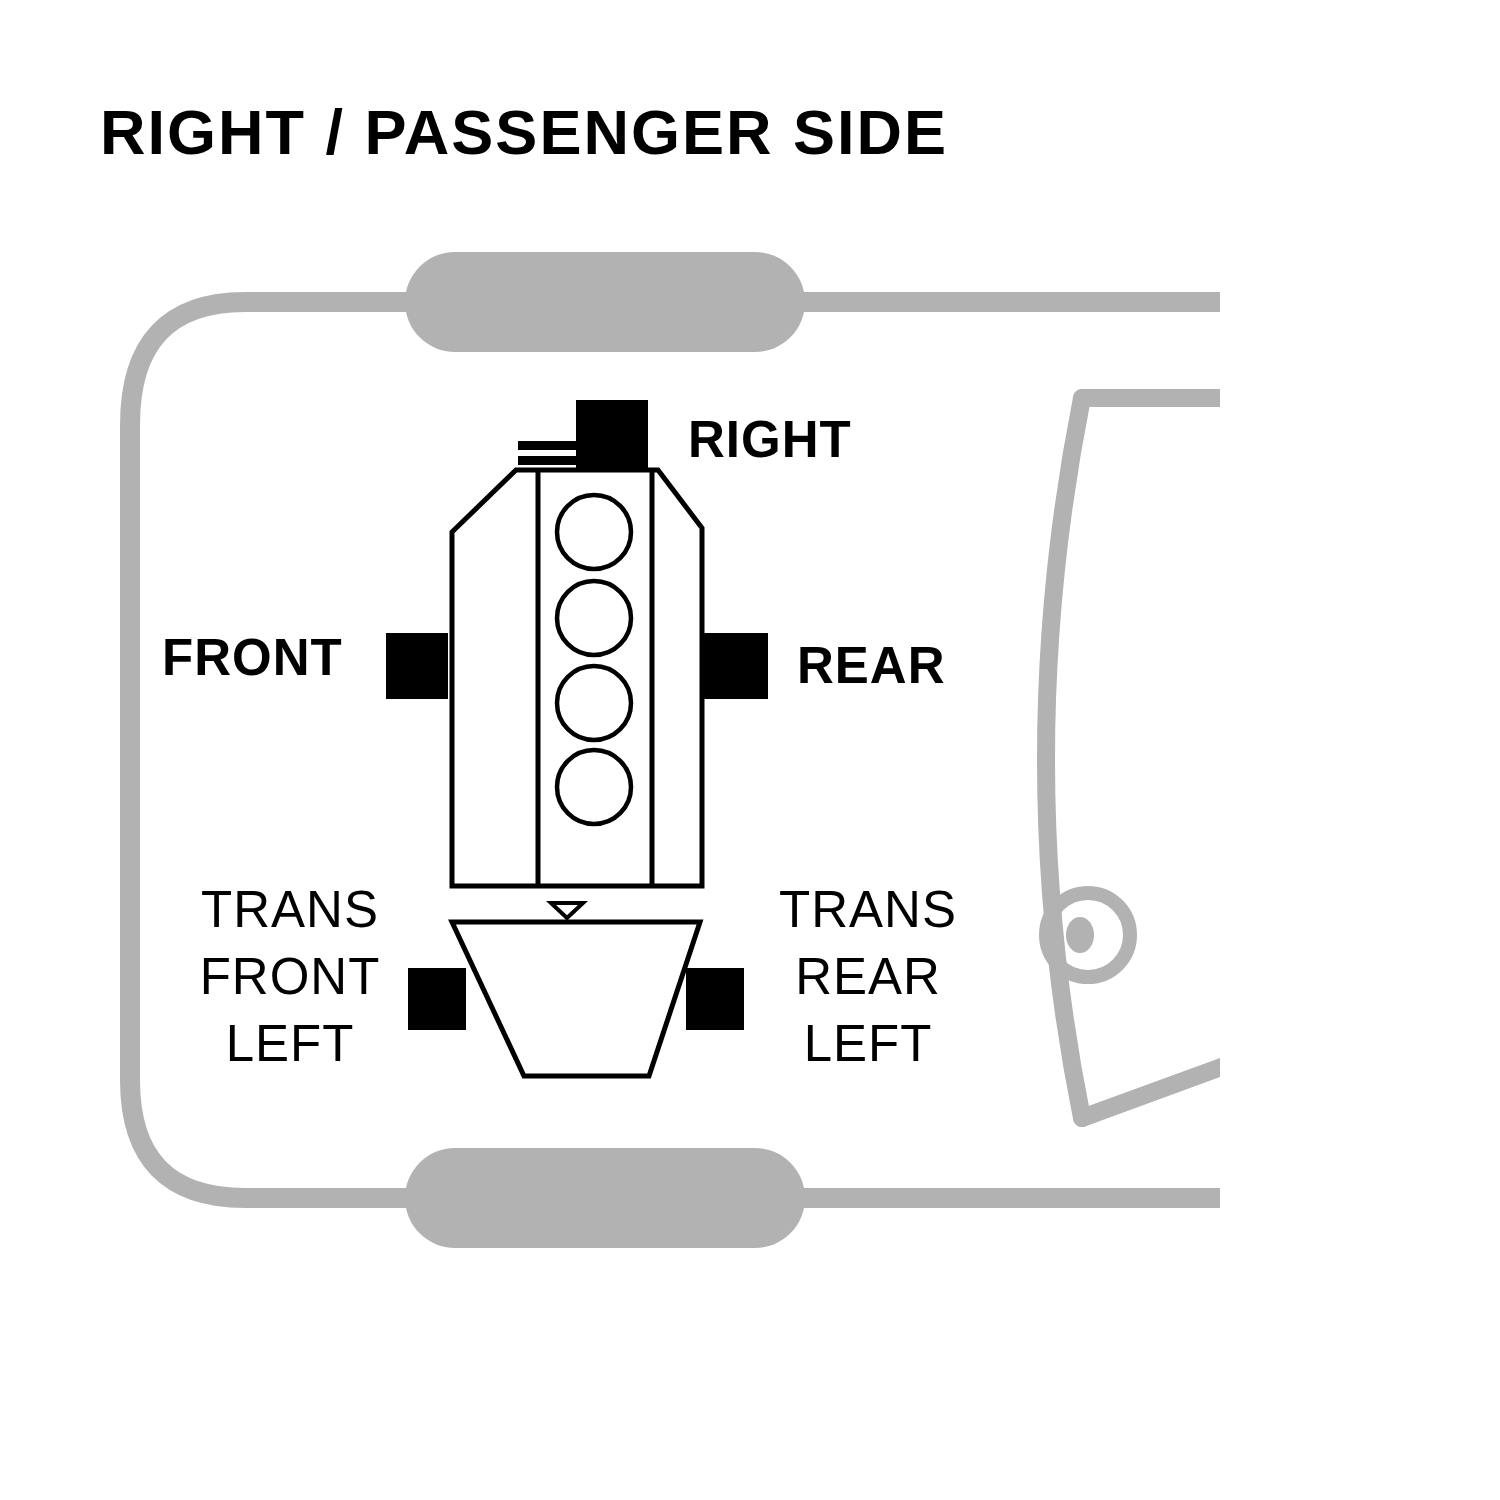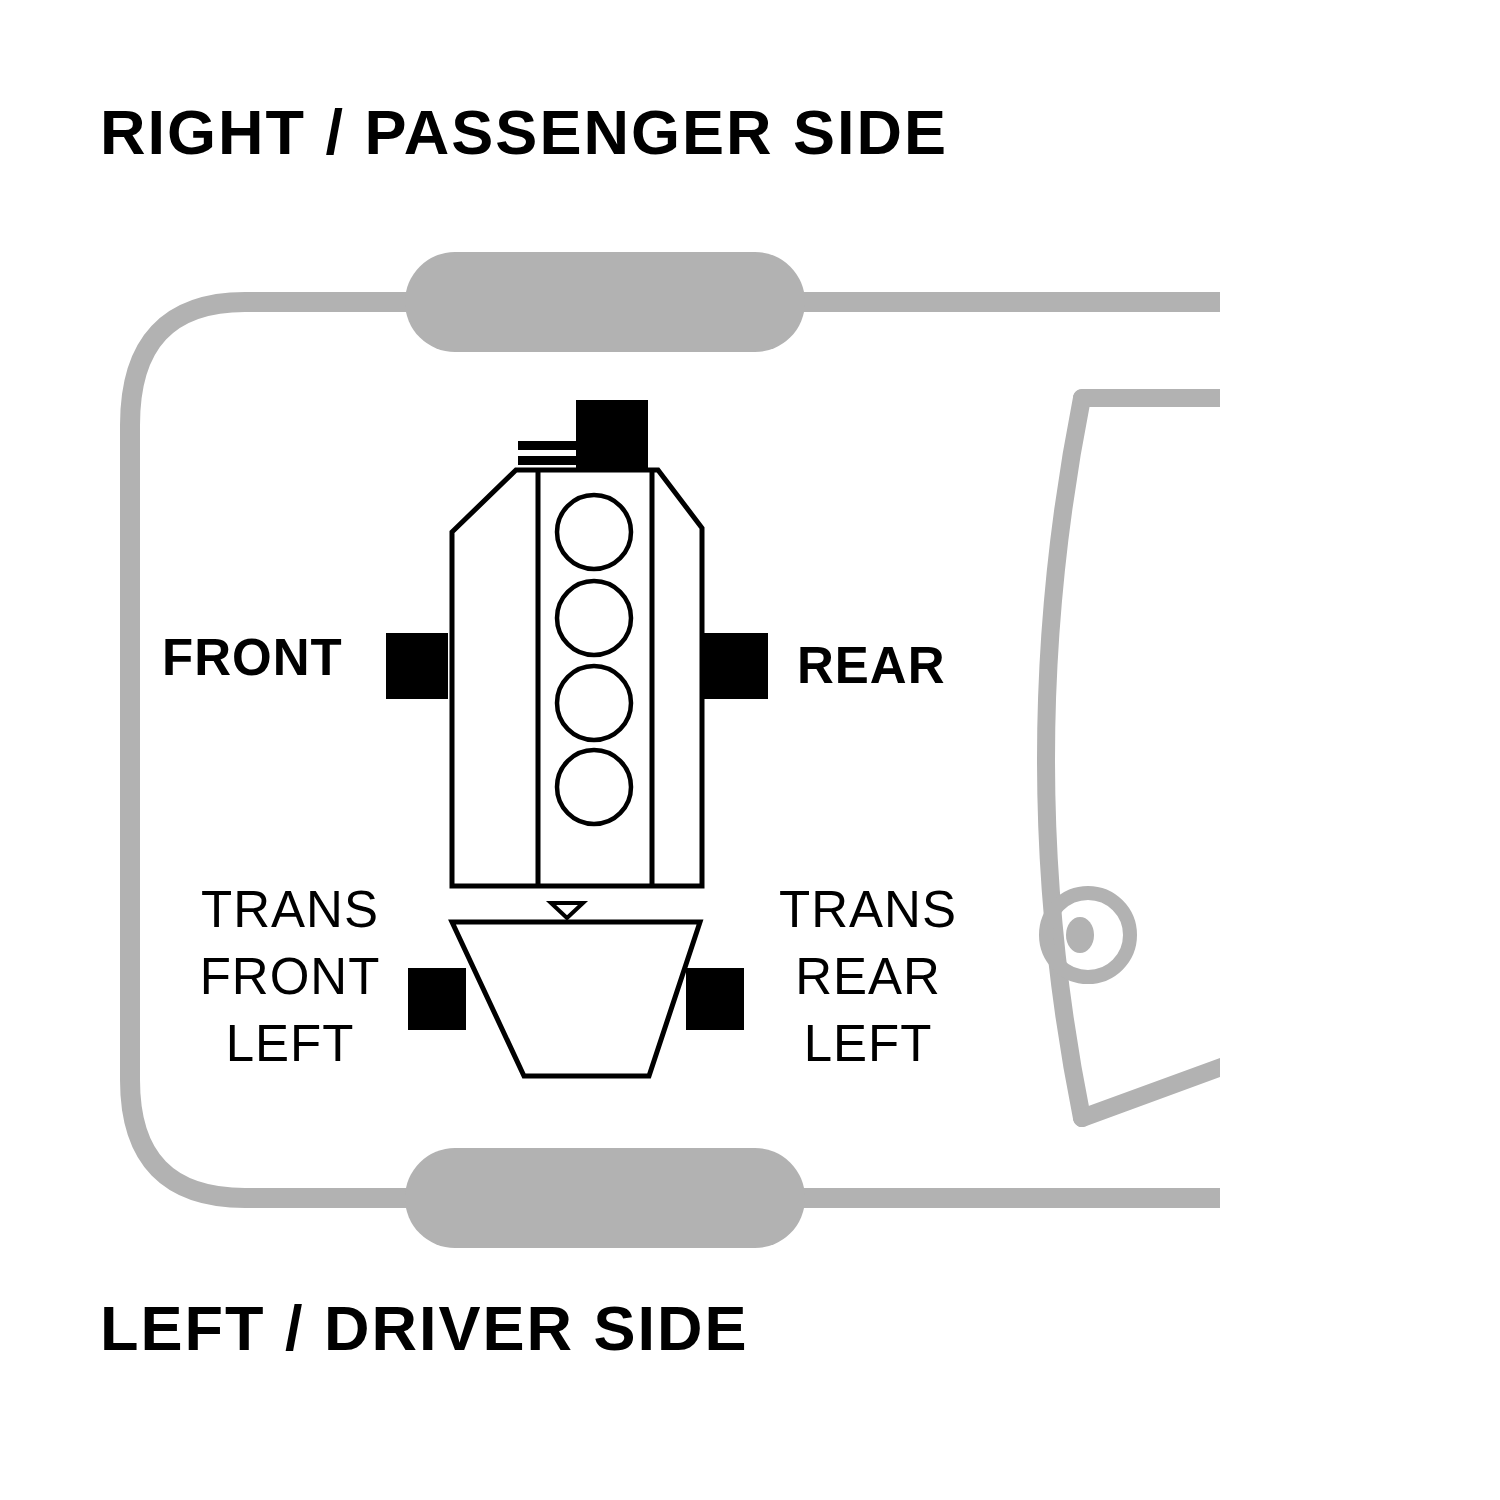--- a/index.html
+++ b/index.html
@@ -82,24 +82,24 @@
     <rect x="704" y="633" width="64" height="66" fill="#000"></rect>
 
     <path d="M 452 922 L 700 922 L 649 1076 L 524 1076 Z" fill="#ffffff" stroke="#000" stroke-width="5"></path>
     <path d="M 551 903 L 583 903 L 567 918 Z" fill="#ffffff" stroke="#000" stroke-width="4"></path>
     <rect x="408" y="968" width="58" height="62" fill="#000"></rect>
     <rect x="686" y="968" width="58" height="62" fill="#000"></rect>
   </svg>
 
   <div class="title title-top">RIGHT / PASSENGER SIDE</div>
 
-  <div class="title title-bottom">LEFT / DRIVER SIDE</div>
 
   <div class="pagenum">49</div>
 
+  <div class="mlabel lbl-right">RIGHT</div>
 
   <div class="mlabel lbl-front">FRONT</div>
 
   <div class="mlabel lbl-rear">REAR</div>
 
   <div class="mblock blk-trans-front-left">
     <div>TRANS</div>
     <div>FRONT</div>
     <div>LEFT</div>
   </div>

